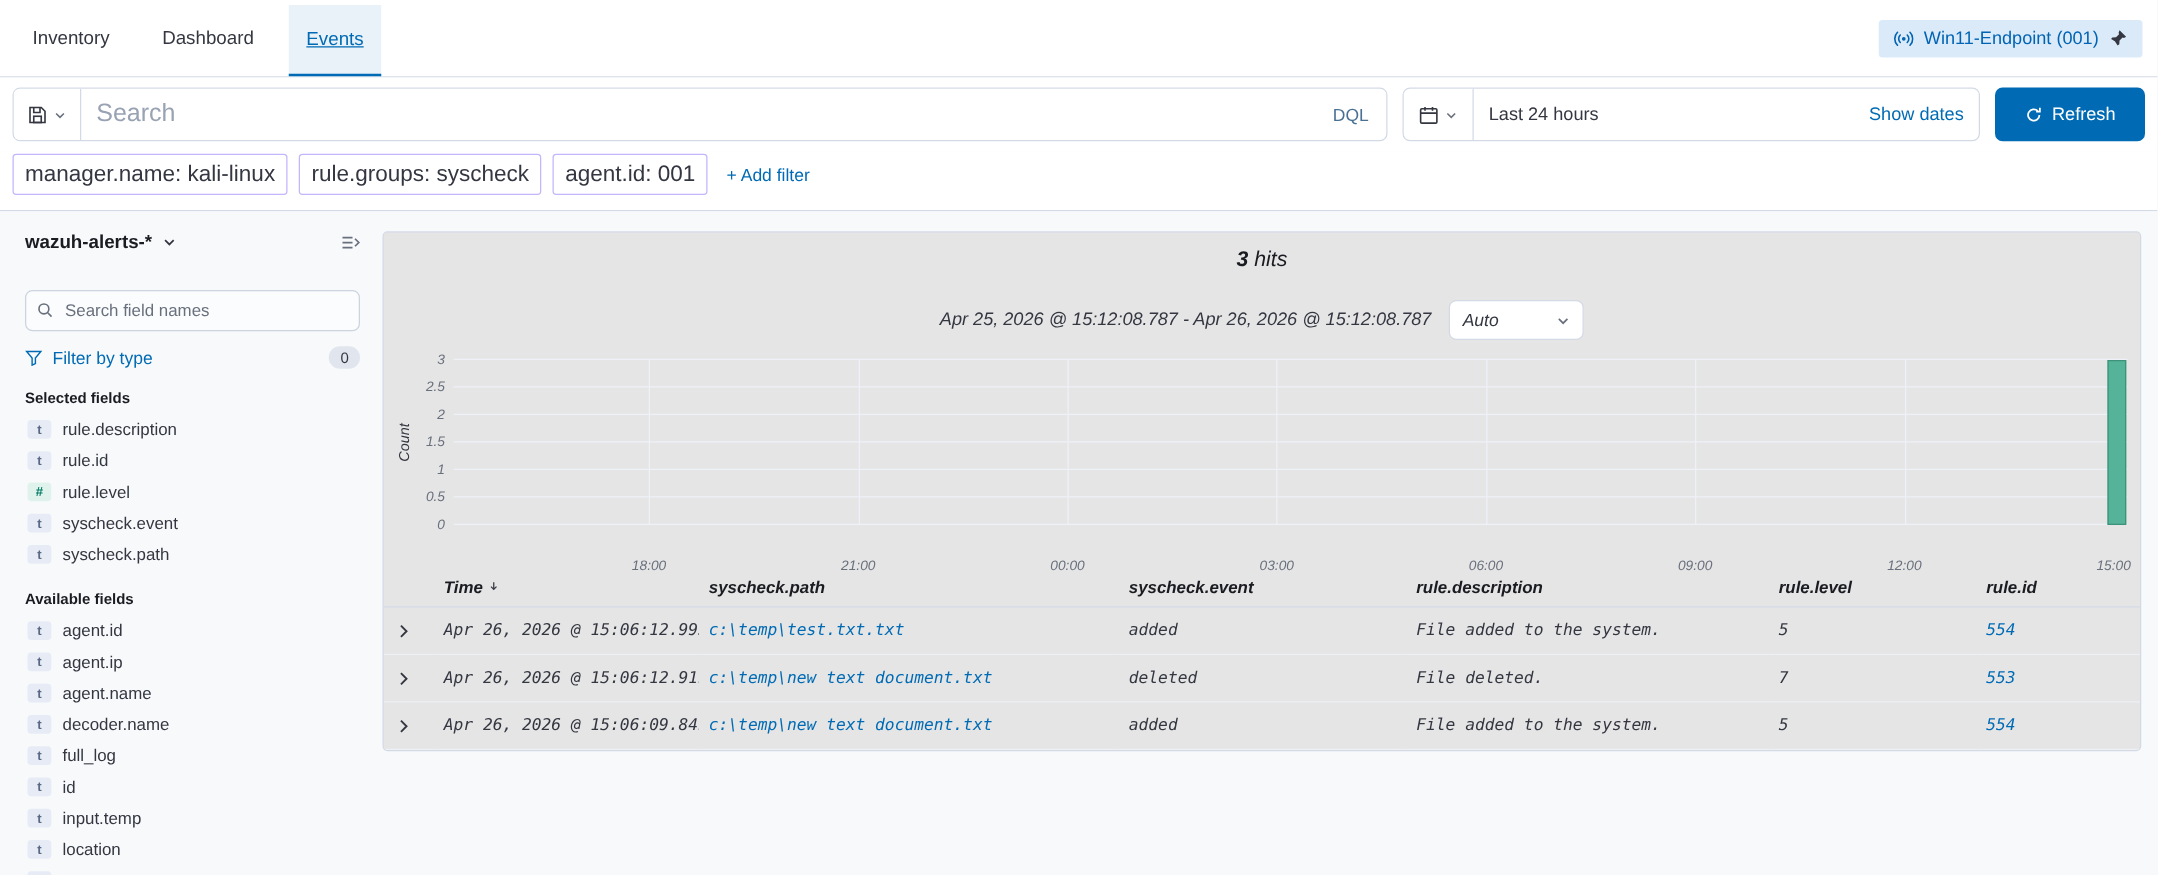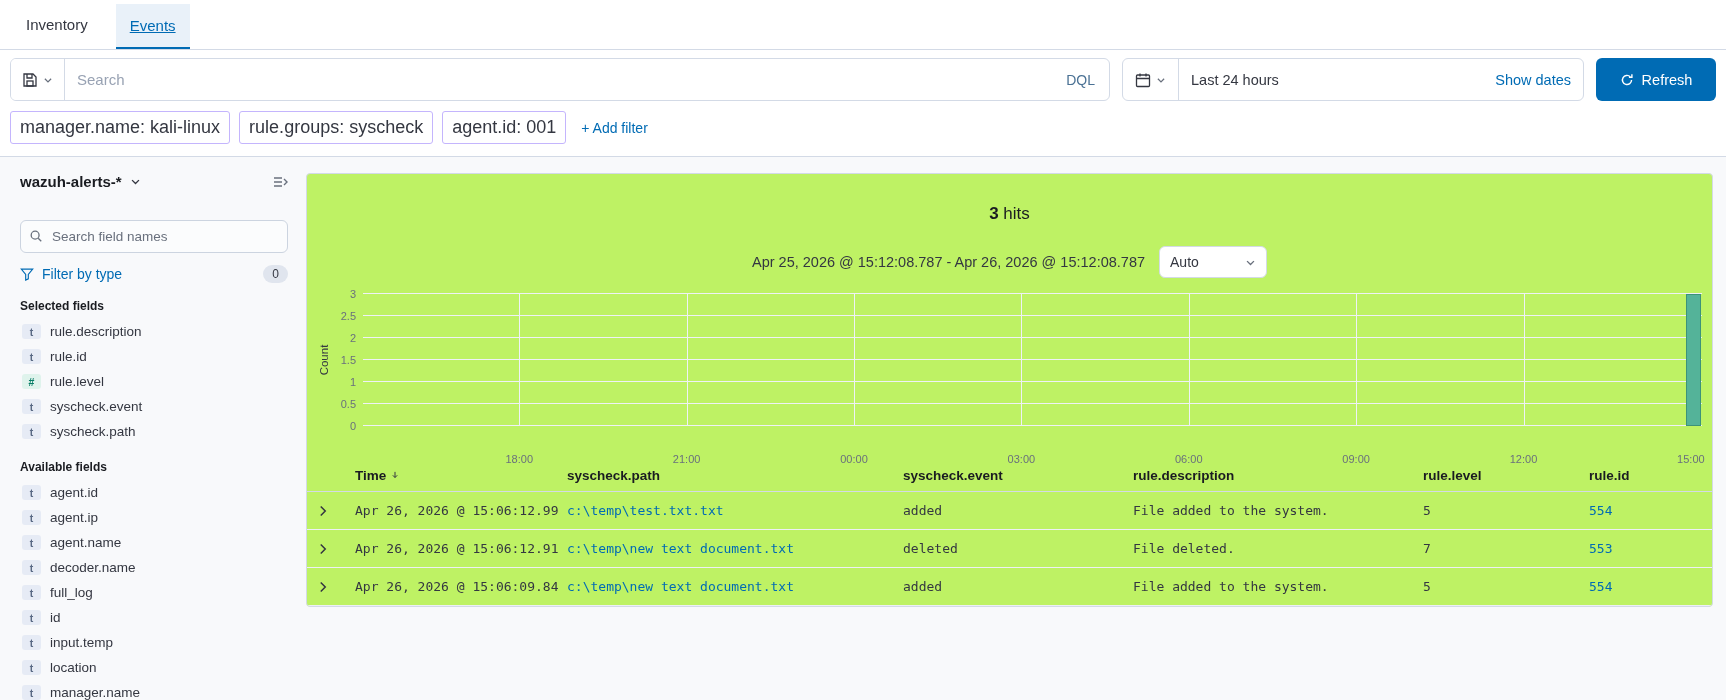--- a/index.html
+++ b/index.html
@@ -5,21 +5,21 @@
   * { margin:0; padding:0; box-sizing:border-box; }
   html,body { width:1726px; height:700px; overflow:hidden; }
   body {
     font-family:"Liberation Sans", sans-serif;
     background:#f8f9fb; color:#343741;
     display:flex; flex-direction:column;
   }
 
   
   .top-nav {
-    height:50px; background:#fff; border-bottom:1px solid #d3dae6;
+    height:62px; background:#fff; border-bottom:1px solid #d3dae6;
     display:flex; align-items:stretch; justify-content:space-between;
     padding:0 12px; flex:0 0 auto;
   }
   .tabs { display:flex; align-items:stretch; gap:14px; }
   .tab {
     display:flex; align-items:center; padding:0 14px;
     font-size:15px; color:#343741; cursor:pointer; white-space:nowrap;
   }
   .tab.active {
     color:#006bb4; background:#e9f1f9; border-bottom:2px solid #006bb4;
@@ -39,21 +39,21 @@
   }
   .search-box {
     flex:1; display:flex; align-items:stretch; height:43px;
     border:1px solid #d3dae6; border-radius:6px; background:#fff; overflow:hidden;
   }
   .saved-query-btn {
     display:flex; align-items:center; gap:5px; padding:0 11px;
     border-right:1px solid #d3dae6; background:#fff; cursor:pointer;
   }
   .search-input {
-    flex:1; border:none; outline:none; font-size:15px; padding:0 12px;
+    flex:1; border:none; outline:none; font-size:20px; padding:0 12px;
     color:#343741; background:transparent; font-family:"Liberation Sans", sans-serif;
   }
   .search-input::placeholder { color:#98a2b3; }
   .dql-btn {
     display:flex; align-items:center; padding:0 14px;
     font-size:14px; color:#4a7194; cursor:pointer;
   }
   .date-picker {
     width:462px; height:43px; border:1px solid #d3dae6; border-radius:6px;
     display:flex; align-items:center; background:#fff; flex:0 0 auto;
@@ -114,21 +114,21 @@
   .field-badge {
     width:19px; height:15px; border-radius:3px; background:#e6ebf5; color:#5a6a85;
     font-size:10.5px; font-weight:700; display:flex; align-items:center;
     justify-content:center; flex:0 0 auto;
   }
   .field-badge.num { background:#dff3ec; color:#067c65; }
   .field-name { font-size:13.5px; color:#343741; }
 
   
   .main { flex:1; margin:16px 13px 0 6px; min-width:0; }
-  .panel { background:#bef264; border:1px solid #d3dae6; border-radius:4px; padding:28px 0 0; overflow:hidden; }
+  .panel { background:#e5e5e5; border:1px solid #d3dae6; border-radius:4px; padding:10px 0 0; overflow:hidden;font-style:italic; }
   .hits-row { text-align:center; font-size:17px; color:#1a1c21; margin-top:2px; }
   .hits-count { font-weight:700; }
   .range-row { display:flex; align-items:center; justify-content:center; gap:14px; margin-top:22px; }
   .range-text { font-size:14.5px; color:#343741; }
   .interval-select {
     display:flex; align-items:center; justify-content:space-between; gap:16px;
     border:1px solid #d3dae6; border-radius:6px; padding:7px 10px;
     font-size:14px; background:#fff; min-width:108px; cursor:pointer;
   }
 
@@ -169,22 +169,40 @@
   .expand-btn { background:none; border:none; cursor:pointer; padding:0 2px; display:flex; align-items:center; }
   .sort-arrow { display:inline-block; margin-left:4px; vertical-align:-1px; }
   .th-time { display:flex; align-items:center; }
 </style>
 </head>
 <body>
 
 <header class="top-nav">
   <nav class="tabs">
     <div class="tab">Inventory</div>
+    <div class="tab">Dashboard</div>
     <div class="tab active">Events</div>
   </nav>
+  <div class="nav-right">
+    <div class="agent-badge">
+      <span style="display:flex;">
+        <svg width="16" height="16" viewBox="0 0 16 16">
+          <circle cx="8" cy="8" r="1.5" fill="#0064b5"></circle>
+          <path d="M5.2 11a4.2 4.2 0 0 1 0-6M10.8 5a4.2 4.2 0 0 1 0 6" fill="none" stroke="#0064b5" stroke-width="1.3" stroke-linecap="round"></path>
+          <path d="M3 13.2a7.3 7.3 0 0 1 0-10.4M13 2.8a7.3 7.3 0 0 1 0 10.4" fill="none" stroke="#0064b5" stroke-width="1.3" stroke-linecap="round"></path>
+        </svg>
+      </span>
+      <span>Win11-Endpoint (001)</span>
+      <span style="display:flex;">
+        <svg width="15" height="15" viewBox="0 0 16 16">
+          <path d="M9.2 1.2l5.6 5.6-1.8 1-1.2-.4-2.6 2.6-.2 3.2-1.4 1-2.4-3.6L2 8.8l1-1.4 3.2-.2L8.8 4.6l-.4-1.2z" fill="#343741"></path>
+        </svg>
+      </span>
+    </div>
+  </div>
 </header>
 
 <div class="query-bar">
   <div class="search-box">
     <div class="saved-query-btn">
       <span style="display:flex;">
         <svg width="16" height="16" viewBox="0 0 16 16">
           <path d="M2 2h9l3 3v9H2z" fill="none" stroke="#343741" stroke-width="1.3"></path>
           <path d="M5 2v4h5V2" fill="none" stroke="#343741" stroke-width="1.3"></path>
           <rect x="5" y="9" width="6" height="5" fill="none" stroke="#343741" stroke-width="1.3"></rect>

